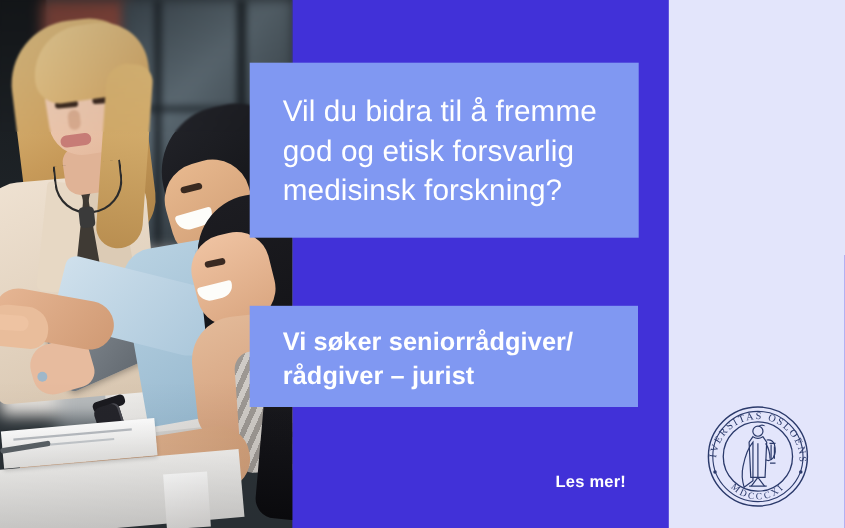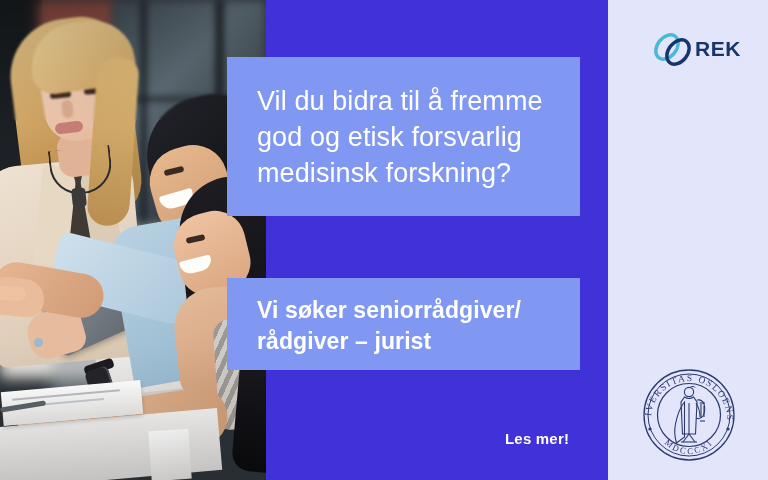--- a/index.html
+++ b/index.html
@@ -492,29 +492,20 @@
 
   <div class="card card-role">
     <div class="line">Vi søker seniorrådgiver/</div>
     <div class="line">rådgiver – jurist</div>
   </div>
 
   <div class="cta">Les mer!</div>
 
   <div class="right-panel"></div>
 
-  <div class="rek-logo">
-    <svg viewBox="0 0 96 44" width="96" height="44" xmlns="http://www.w3.org/2000/svg">
-      <g>
-        <ellipse cx="19" cy="20" rx="13.5" ry="9.5" transform="rotate(-52 19 20)" fill="none" stroke="#49b9d6" stroke-width="3.4"></ellipse>
-        <ellipse cx="30" cy="25" rx="13.5" ry="9.5" transform="rotate(-52 30 25)" fill="none" stroke="#17356b" stroke-width="3.4"></ellipse>
-      </g>
-      <text x="47" y="29" font-family="Liberation Sans, sans-serif" font-size="21" font-weight="700" fill="#17356b" letter-spacing="0.5">REK</text>
-    </svg>
-  </div>
 
   <div class="uio-seal">
     <svg viewBox="0 0 104 104" width="104" height="104" xmlns="http://www.w3.org/2000/svg">
       <defs>
         <path id="arcTop" d="M 14,56 A 38,38 0 0 1 90,56" fill="none"></path>
         <path id="arcBot" d="M 19,58 A 33,33 0 0 0 85,58" fill="none"></path>
       </defs>
       <g stroke="#2b3a6b" fill="none">
         <circle cx="52" cy="52" r="45" stroke-width="1.3"></circle>
         <circle cx="52" cy="52" r="41" stroke-width="1"></circle>

